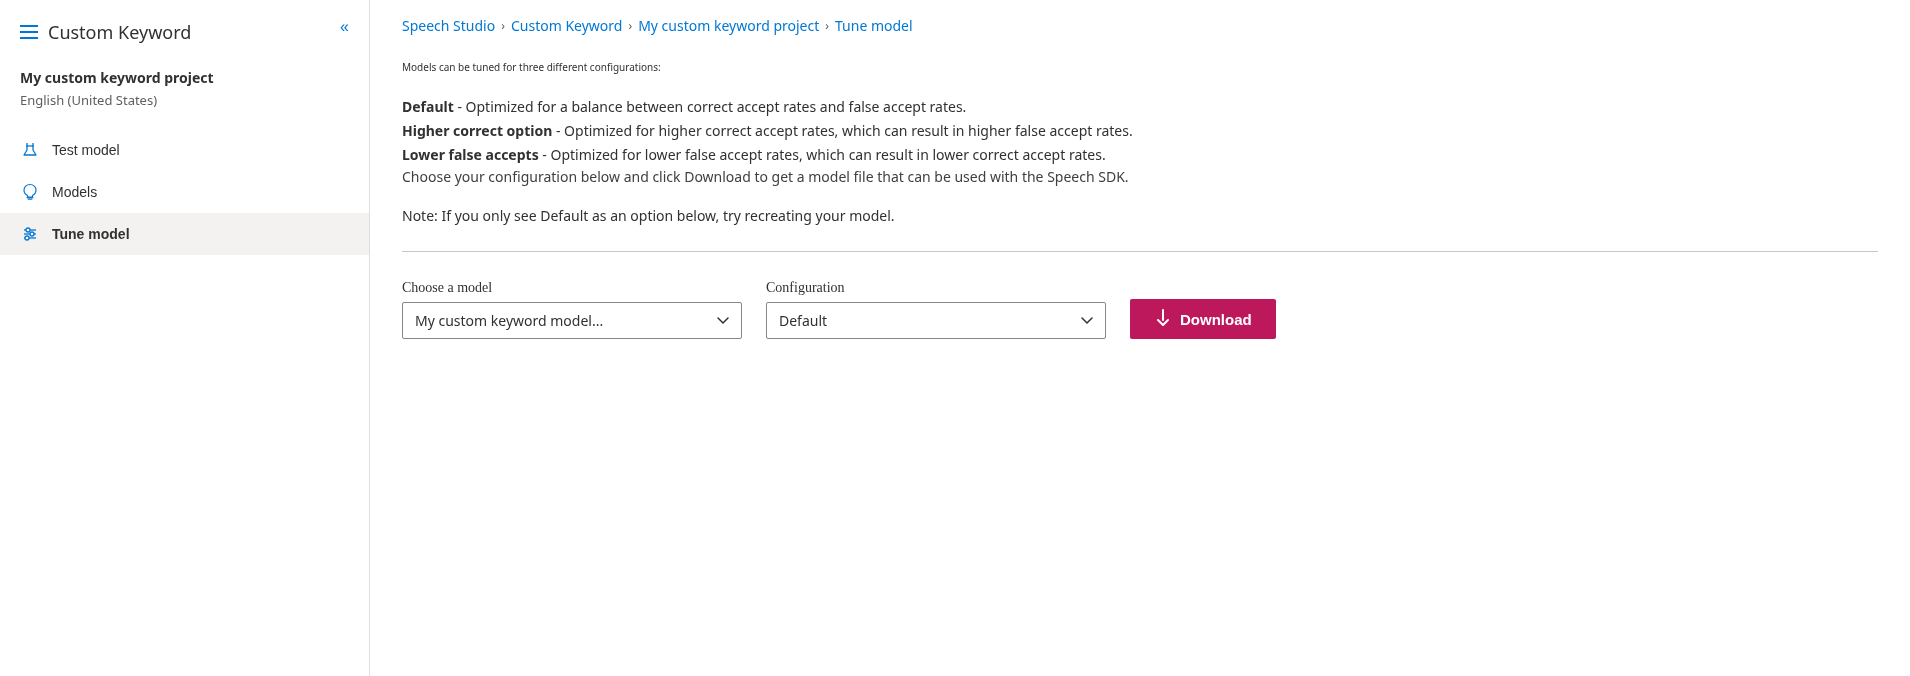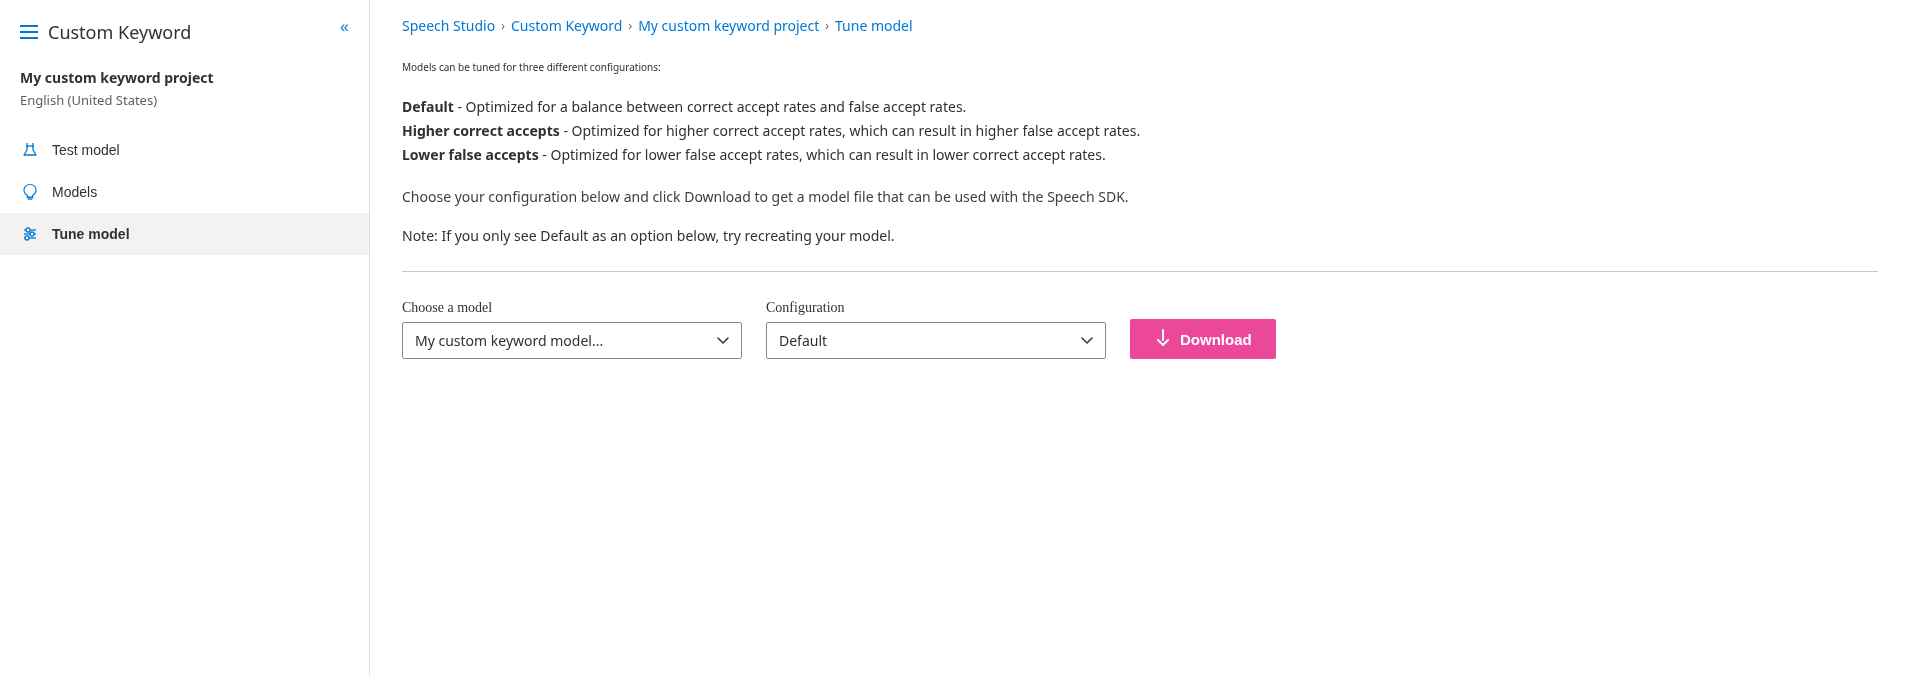--- a/index.html
+++ b/index.html
@@ -151,21 +151,20 @@
     }
 
     .description-text {
       font-size: 10px;
       color: #323130;
       margin-bottom: 20px;
       line-height: 1.6;
     }
 
     .config-list {
-      margin-bottom: 20px;
     }
 
     .config-item {
       font-size: 14px;
       color: #323130;
       line-height: 1.7;
     }
 
     .config-item strong {
       font-weight: 700;
@@ -243,21 +242,21 @@
     .chevron-icon {
       color: #323130;
       font-size: 10px;
       flex-shrink: 0;
     }
 
     .download-btn {
       display: flex;
       align-items: center;
       gap: 8px;
-      background: #ec4899;
+      background: #be185d;
       color: #fff;
       border: none;
       border-radius: 2px;
       padding: 10px 24px;
       font-size: 15px;
       font-weight: 600;
       cursor: pointer;
       white-space: nowrap;
       height: 40px;
     }
@@ -339,21 +338,21 @@
 
   <div class="content-body">
 
     <p class="description-text">Models can be tuned for three different configurations:</p>
 
     <div class="config-list">
       <div class="config-item">
         <strong>Default</strong><span> -  Optimized for a balance between correct accept rates and false accept rates.</span>
       </div>
       <div class="config-item">
-        <strong>Higher correct accepts</strong><span> -  Optimized for higher correct accept rates, which can result in higher false accept rates.</span>
+        <strong>Higher correct option</strong><span> -  Optimized for higher correct accept rates, which can result in higher false accept rates.</span>
       </div>
       <div class="config-item">
         <strong>Lower false accepts</strong><span> -  Optimized for lower false accept rates, which can result in lower correct accept rates.</span>
       </div>
     </div>
 
     <p class="choose-text">Choose your configuration below and click Download to get a model file that can be used with the Speech SDK.</p>
 
     <p class="note-text">Note: If you only see Default as an option below, try recreating your model.</p>
 

